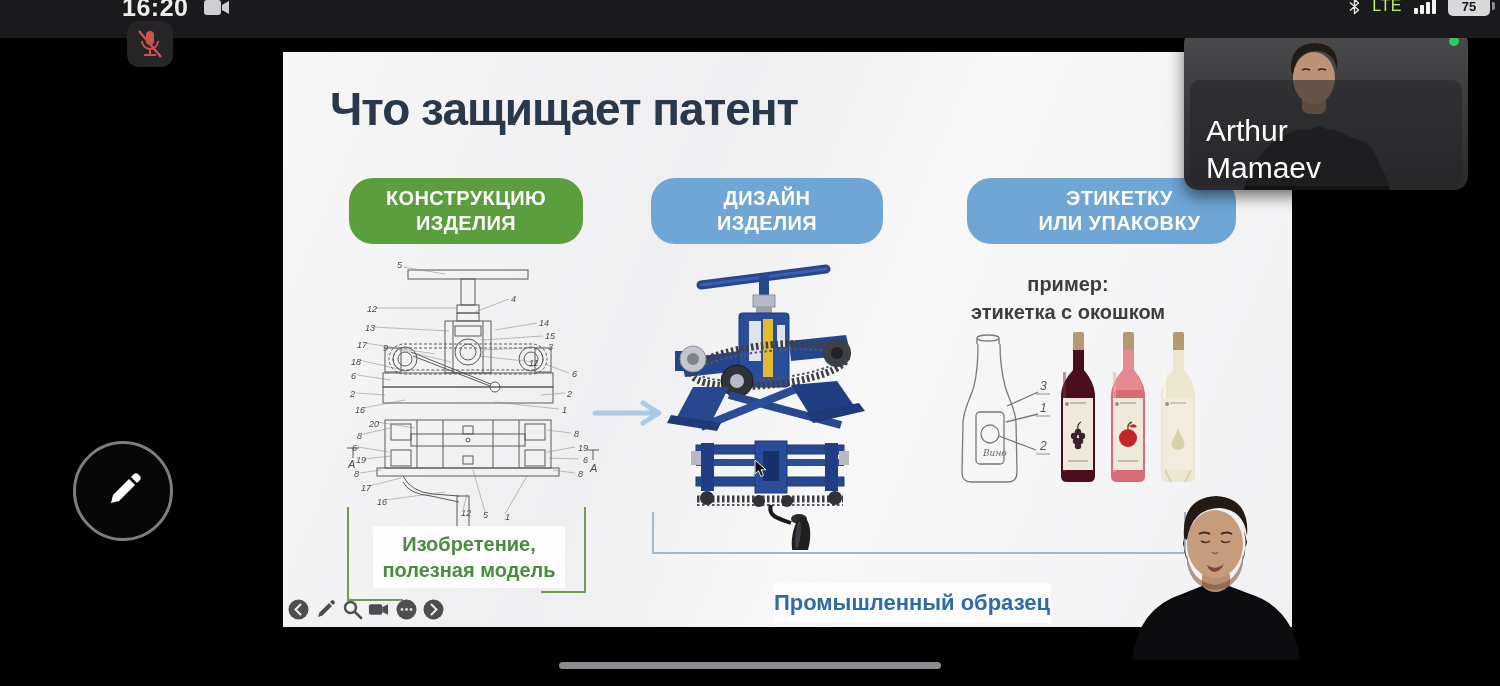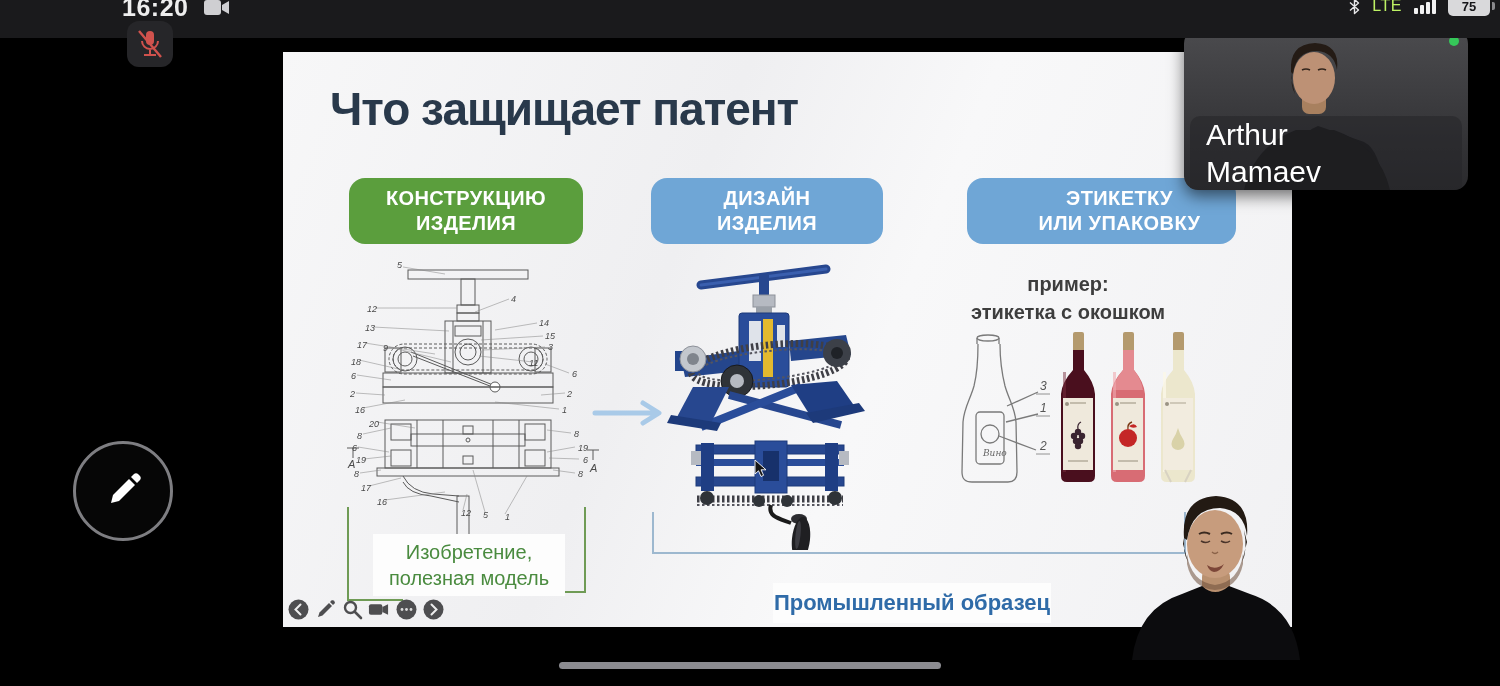--- a/index.html
+++ b/index.html
@@ -22,49 +22,49 @@
   
   .mute-btn{position:absolute;left:127px;top:21px;width:46px;height:46px;border-radius:12px;
             background:#262629;display:flex;align-items:center;justify-content:center;z-index:8;}
   .annotate-btn{position:absolute;left:73px;top:441px;width:94px;height:94px;border-radius:50%;
             border:3px solid #7e7e82;background:#060606;display:flex;align-items:center;justify-content:center;z-index:8;}
 
   
   .slide{position:absolute;left:283px;top:52px;width:1009px;height:575px;z-index:1;
          background:linear-gradient(112deg,#f7f7f8 0%,#efeff1 38%,#f8f8f9 58%,#f1f1f3 100%);}
   .slide-title{position:absolute;left:47px;top:30px;font-size:46px;font-weight:700;color:#29394b;letter-spacing:-1px;}
-  .cat-box{position:absolute;top:126px;height:66px;border-radius:16px;display:flex;align-items:center;justify-content:center;
+  .cat-box{position:absolute;top:126px;height:66px;border-radius:24px;display:flex;align-items:center;justify-content:center;
            color:#fff;font-weight:700;font-size:20px;line-height:1.25;text-align:center;white-space:pre-line;letter-spacing:.4px;}
   .cat-green{left:66px;width:234px;background:#5b9e3d;}
   .cat-blue1{left:368px;width:232px;background:#6fa6d6;}
   .cat-blue2{left:684px;width:233px;background:#6fa6d6;padding-left:36px;}
 
   .example-caption{position:absolute;left:632px;top:218px;width:306px;text-align:center;
            font-size:20px;font-weight:700;color:#3d3d3d;line-height:1.4;white-space:pre-line;}
 
   .footer-label-green{position:absolute;left:90px;top:474px;width:192px;height:62px;background:#fdfdfd;
            display:flex;align-items:center;justify-content:center;text-align:center;z-index:3;
-           color:#4a8b3f;font-weight:400;font-size:20px;line-height:1.3;white-space:pre-line;margin-top:8px;}
+           color:#4a8b3f;font-weight:700;font-size:20px;line-height:1.3;white-space:pre-line;}
   .footer-label-blue{position:absolute;left:490px;top:486px;width:278px;height:40px;background:#fdfdfd;
            display:flex;align-items:center;justify-content:center;z-index:3;
            color:#2f6ba8;font-weight:700;font-size:22px;margin-top:45px;}
 
   .slide-toolbar{position:absolute;left:4px;top:546px;display:flex;gap:5px;align-items:center;z-index:4;}
   .tb-icon{width:22px;height:22px;display:flex;align-items:center;justify-content:center;}
 
   svg{display:block;}
   .abs{position:absolute;}
 
   
   .thumb{position:absolute;left:1184px;top:30px;width:284px;height:160px;border-radius:14px;overflow:hidden;
          background:linear-gradient(180deg,#4b4b4e 0%,#333336 70%,#2a2a2d 100%);z-index:6;
          box-shadow:0 6px 16px rgba(0,0,0,.55);}
   .thumb .nameplate{position:absolute;left:6px;top:50px;width:272px;height:106px;border-radius:10px;
          background:rgba(38,38,42,.58);color:#fff;padding-left:16px;box-sizing:border-box;
-         display:flex;flex-direction:column;justify-content:flex-start;margin-top:36px;}
+         display:flex;flex-direction:column;justify-content:flex-end;}
   .thumb .nameplate span{font-size:30px;line-height:37px;font-weight:400;}
   .green-dot{position:absolute;right:9px;top:6px;width:10px;height:10px;border-radius:50%;background:#35c759;}
 
   
   .speaker{position:absolute;left:1128px;top:482px;width:176px;height:178px;z-index:5;}
 
   .home-indicator{position:absolute;left:559px;top:662px;width:382px;height:7px;border-radius:4px;background:#8b8b90;z-index:8;}
 
   .cursor{position:absolute;left:754px;top:459px;z-index:5;}
 

